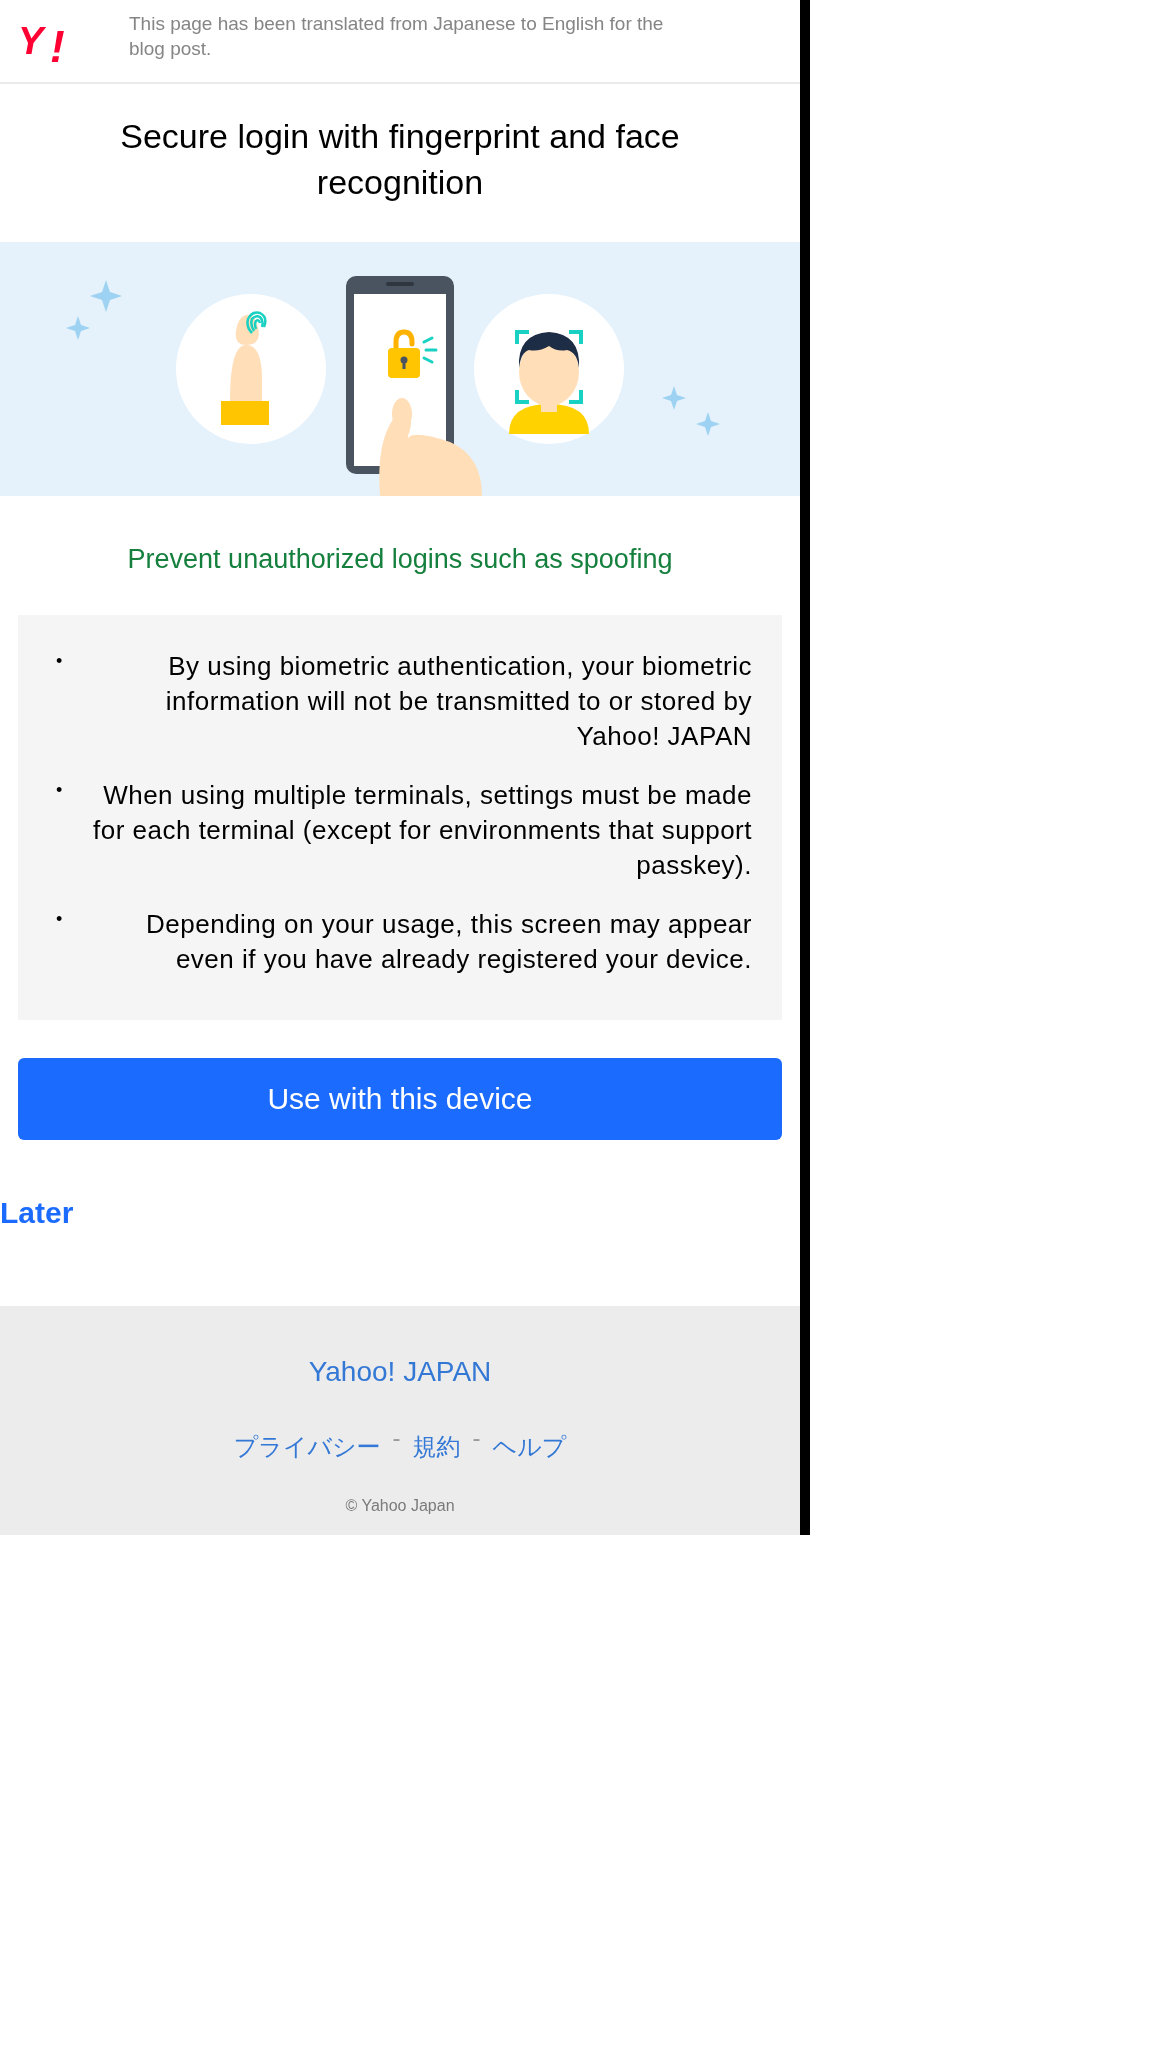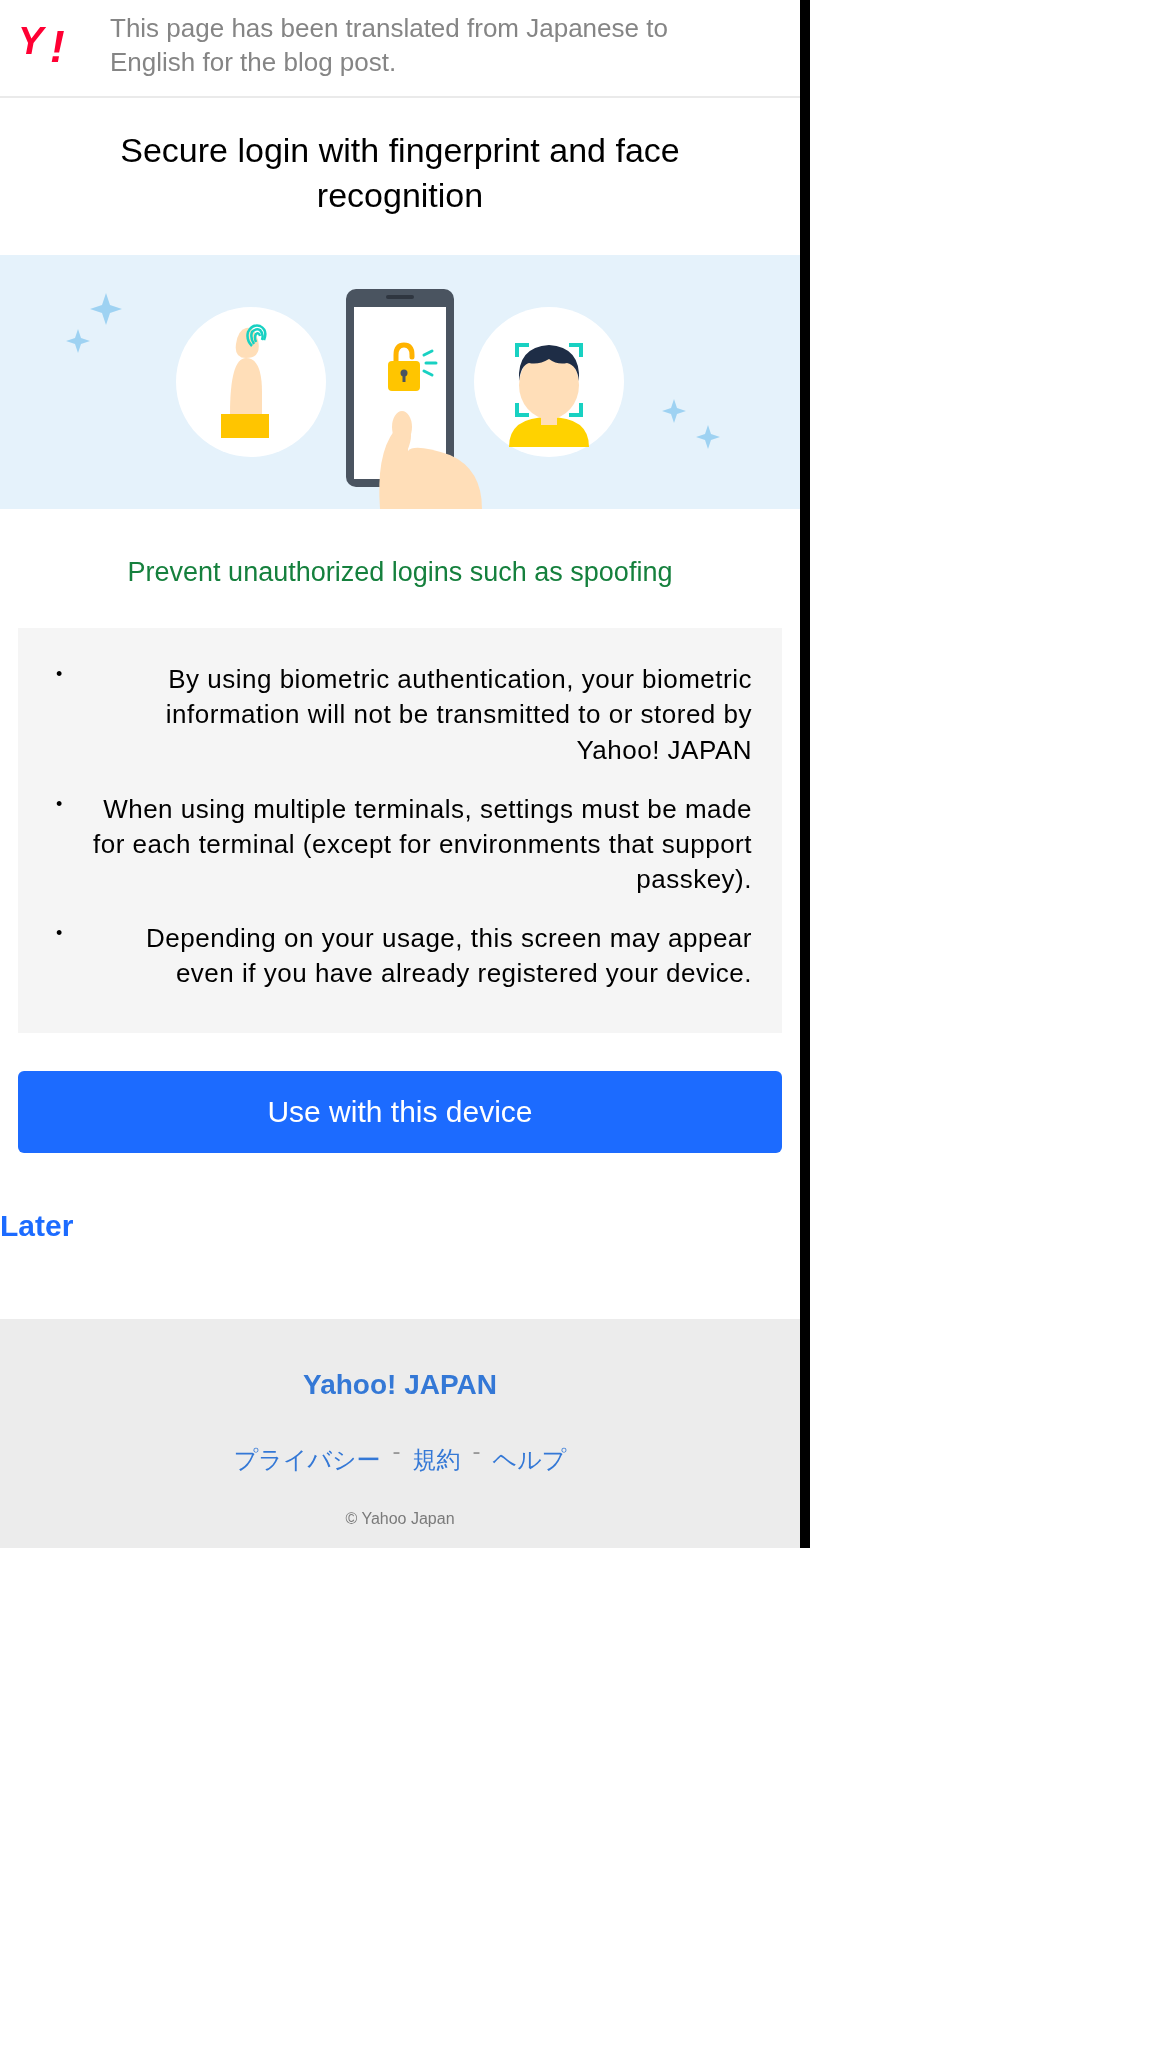--- a/index.html
+++ b/index.html
@@ -16,23 +16,24 @@
       padding: 12px 18px 16px;
       border-bottom: 2px solid #eaeaea;
       gap: 20px;
     }
     .logo {
       flex-shrink: 0;
       margin-top: 8px;
     }
     .translation-note {
       color: #858585;
-      font-size: 26px;
+      font-size: 19px;
       line-height: 1.3;
       max-width: 560px;
+      margin-left: 19px;
     }
     .page-title {
       text-align: center;
       font-size: 34px;
       font-weight: 400;
       color: #000;
       padding: 30px 40px 36px;
       line-height: 1.35;
     }
     .hero-banner {
@@ -132,21 +133,21 @@
     }
     .footer {
       background: #ececec;
       padding: 50px 0 20px;
       text-align: center;
       margin-top: 20px;
     }
     .footer-brand {
       color: #3478d6;
       font-size: 28px;
-      font-weight: 700;
+      font-weight: 400;
       display: block;
       margin-bottom: 36px;
       text-decoration: none;
     }
     .footer-links {
       display: flex;
       justify-content: center;
       gap: 12px;
       font-size: 24px;
       margin-bottom: 34px;

